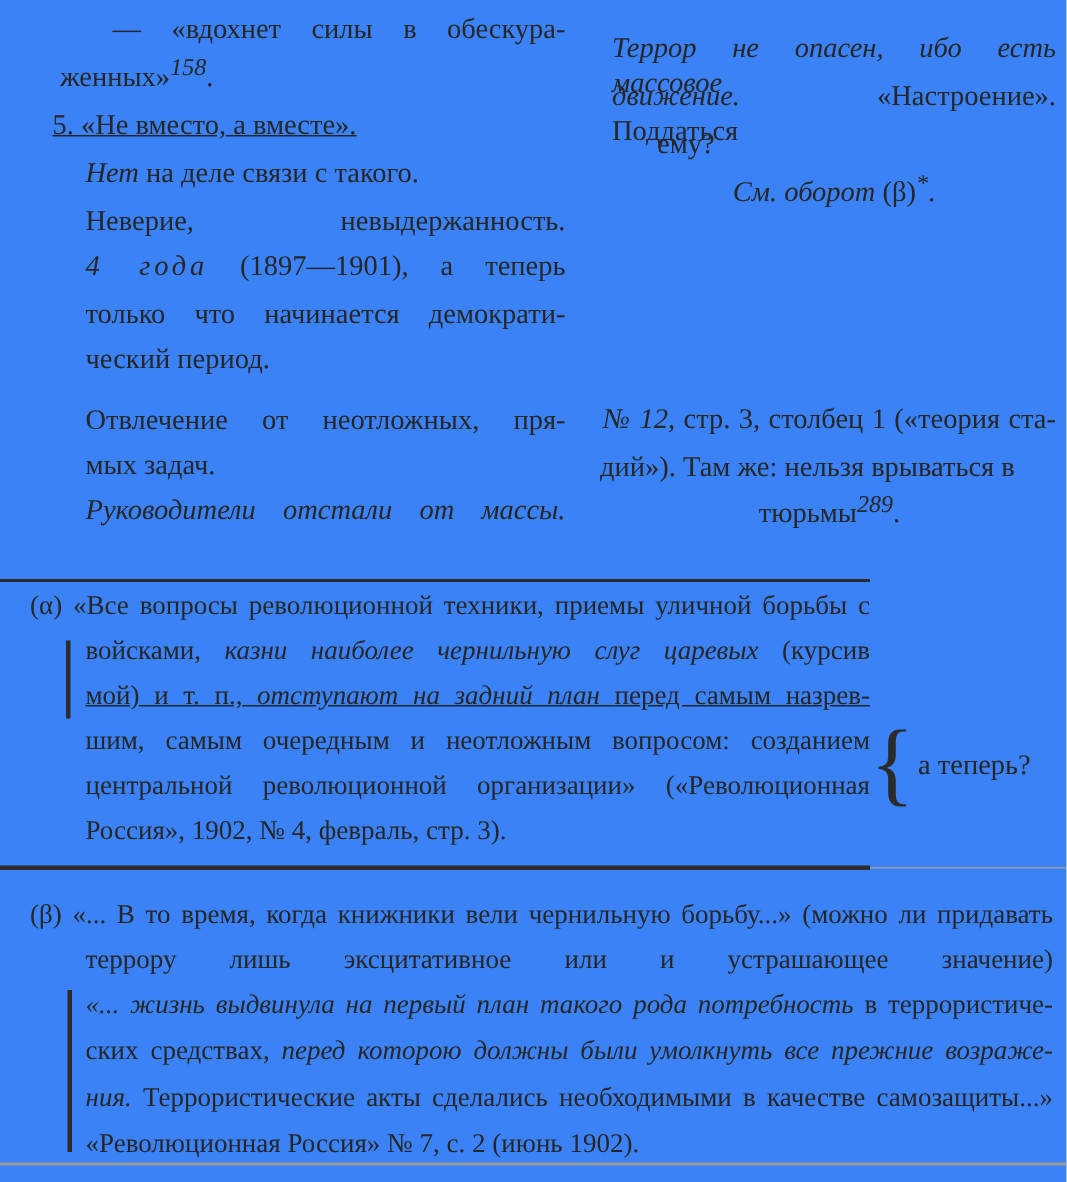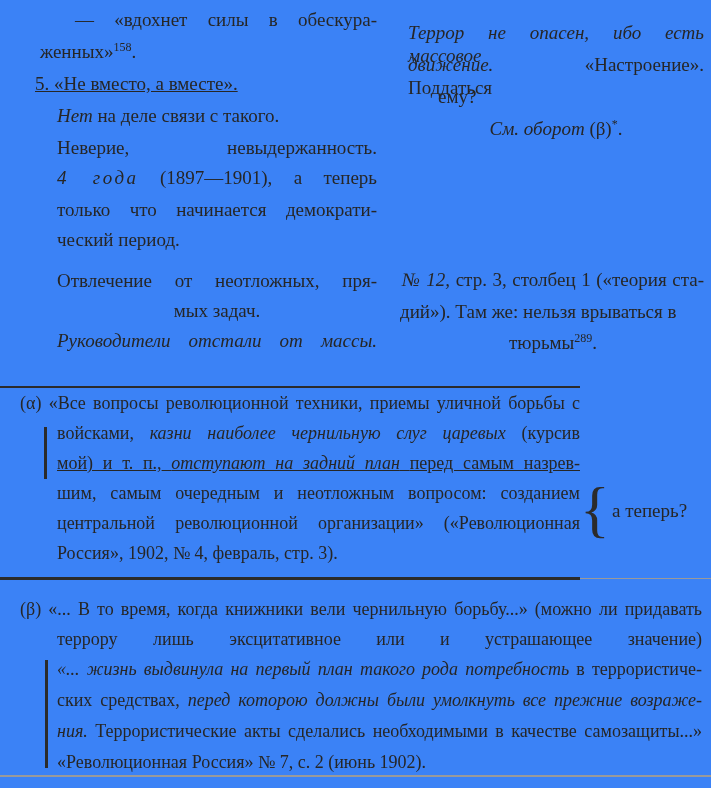--- a/index.html
+++ b/index.html
@@ -9,21 +9,21 @@
     font-family:"Liberation Serif", serif;
     color:#262626;
     font-size:19px;
     overflow:hidden;
   }
   .ln { position:absolute; height:24px; line-height:23px; white-space:normal; }
   .j  { text-align:justify; text-align-last:justify; }
   .c  { text-align:center; }
   .it { font-style:italic; }
   .ls { letter-spacing:2.5px; }
-  .sup { font-size:12px; vertical-align:7px; line-height:0; letter-spacing:0; }
+  .sup { font-size:16px; vertical-align:7px; line-height:0; letter-spacing:0;font-style:italic; }
   .fn { font-size:18px; }
   .rule { position:absolute; }
   .vbar { position:absolute; width:3px; background:#2b2b2b; }
   .brace { position:absolute; font-size:62px; line-height:1; font-weight:400; color:#2b2b2b; }
   .marginnote { position:absolute; font-size:19px; }
 </style>
 </head>
 <body>
 
 <div class="page">
@@ -31,21 +31,21 @@
   <div>
     <div class="ln j" style="top:8px; left:75px; width:302px;"><span>— «вдохнет силы в обескура-</span></div>
     <div class="ln" style="top:40px; left:40px; width:330px;"><span>женных»</span><span class="sup">158</span><span>.</span></div>
     <div class="ln" style="top:72px; left:35px; width:342px;text-decoration:underline;"><span>5. «Не вместо, а вместе».</span></div>
     <div class="ln" style="top:104px; left:57px; width:320px;"><span class="it">Нет</span> <span>на деле связи с такого.</span></div>
     <div class="ln j" style="top:136px; left:57px; width:320px;"><span>Неверие, невыдержанность.</span></div>
     <div class="ln j" style="top:166px; left:57px; width:320px;"><span class="it ls">4 года</span> <span>(1897—1901), а теперь</span></div>
     <div class="ln j" style="top:198px; left:57px; width:320px;"><span>только что начинается демократи-</span></div>
     <div class="ln" style="top:228px; left:57px; width:320px;"><span>ческий период.</span></div>
     <div class="ln j" style="top:269px; left:57px; width:320px;"><span>Отвлечение от неотложных, пря-</span></div>
-    <div class="ln" style="top:299px; left:57px; width:320px;text-align:center;"><span>мых задач.</span></div>
+    <div class="ln" style="top:299px; left:57px; width:320px;"><span>мых задач.</span></div>
     <div class="ln j" style="top:329px; left:57px; width:320px;"><span class="it">Руководители отстали от массы.</span></div>
   </div>
 
   <div>
     <div class="ln j" style="top:21px; left:408px; width:296px;"><span class="it">Террор не опасен, ибо есть массовое</span></div>
     <div class="ln j" style="top:53px; left:408px; width:296px;"><span class="it">движение.</span> <span>«Настроение». Поддаться</span></div>
     <div class="ln" style="top:85px; left:408px; width:296px;margin-left:30px;"><span>ему?</span></div>
     <div class="ln c" style="top:117px; left:408px; width:296px;"><span class="it">См. оборот</span> <span>(β)</span><span class="sup">*</span><span>.</span></div>
     <div class="ln j" style="top:268px; left:402px; width:302px;"><span class="it">№ 12,</span> <span>стр. 3, столбец 1 («теория ста-</span></div>
     <div class="ln" style="top:300px; left:400px; width:304px;"><span>дий»). Там же: нельзя врываться в</span></div>

